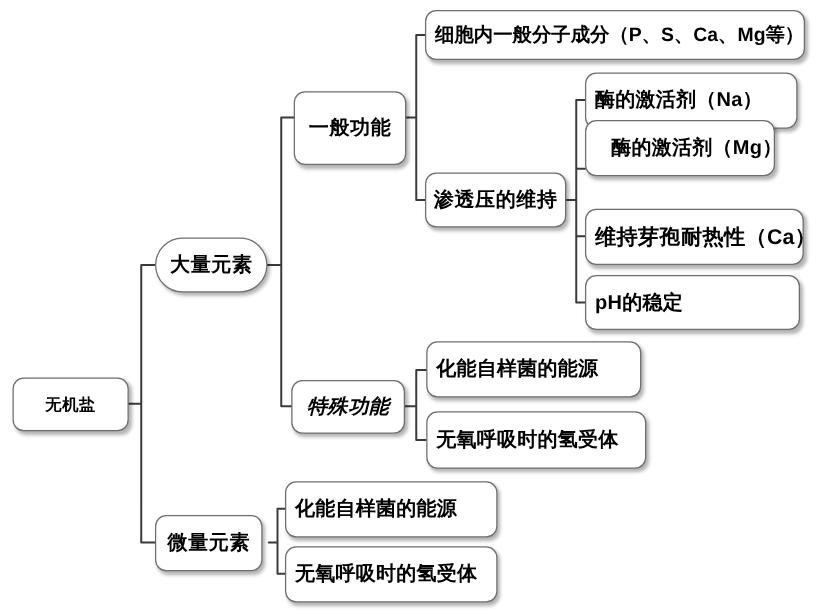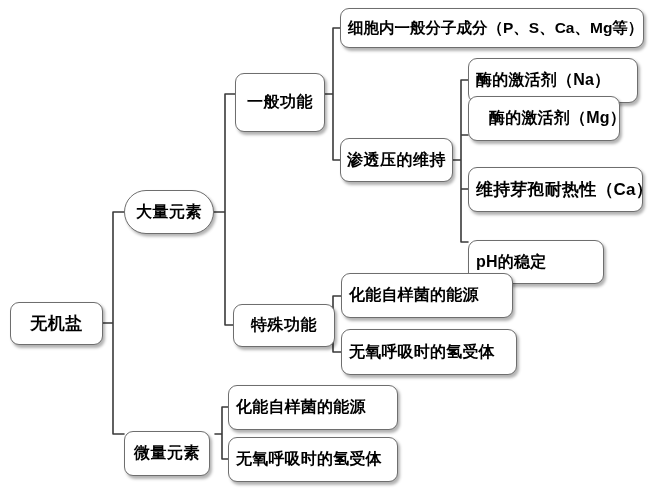--- a/index.html
+++ b/index.html
@@ -37,31 +37,31 @@
     color: #000000;
     white-space: nowrap;
     letter-spacing: 0.5px;
   }
   .node.leaf {
     justify-content: flex-start;
     padding-left: 7px;
     letter-spacing: 0.2px;
   }
   
-  #n-root            { left: 10px;  top: 302px; width: 93px;  height: 43px; font-size: 17px; }
+  #n-root            { left: 10px;  top: 302px; width: 93px;  height: 43px; font-size: 13px; }
   #n-major           { left: 124px; top: 190px; width: 90px;  height: 44px; border-radius: 22px; }
-  #n-trace           { left: 124px; top: 412px; width: 86px;  height: 45px; margin-top: 19px; }
+  #n-trace           { left: 124px; top: 412px; width: 86px;  height: 45px; }
   #n-general         { left: 235px; top: 73px;  width: 90px;  height: 59px; }
-  #n-special         { left: 233px; top: 304px; width: 102px;  height: 43px; }
+  #n-special         { left: 233px; top: 304px; width: 91px;  height: 43px; font-style: italic; }
   #n-cell            { left: 340px; top: 8px;   width: 304px; height: 40px; font-size: 15.5px; letter-spacing: 0; }
   #n-physio          { left: 340px; top: 138px; width: 113px; height: 44px; }
   #n-osmotic         { left: 468px; top: 58px;  width: 170px; height: 45px; }
   #n-enzyme          { left: 468px; top: 96px; width: 152px; height: 45px; padding-left: 20px; }
   #n-spore           { left: 468px; top: 167px; width: 175px; height: 45px; font-size: 17px; }
-  #n-ph              { left: 468px; top: 220px; width: 136px; height: 44px; margin-top: 20px; }
+  #n-ph              { left: 468px; top: 220px; width: 172px; height: 44px; }
   #n-spec-energy     { left: 341px; top: 273px; width: 172px; height: 45px; }
   #n-spec-hydrogen   { left: 341px; top: 329px; width: 176px; height: 46px; }
   #n-trace-energy    { left: 228px; top: 385px; width: 170px; height: 45px; }
   #n-trace-hydrogen  { left: 228px; top: 437px; width: 170px; height: 45px; }
 </style>
 </head>
 <body>
 
 <div id="canvas">
 

